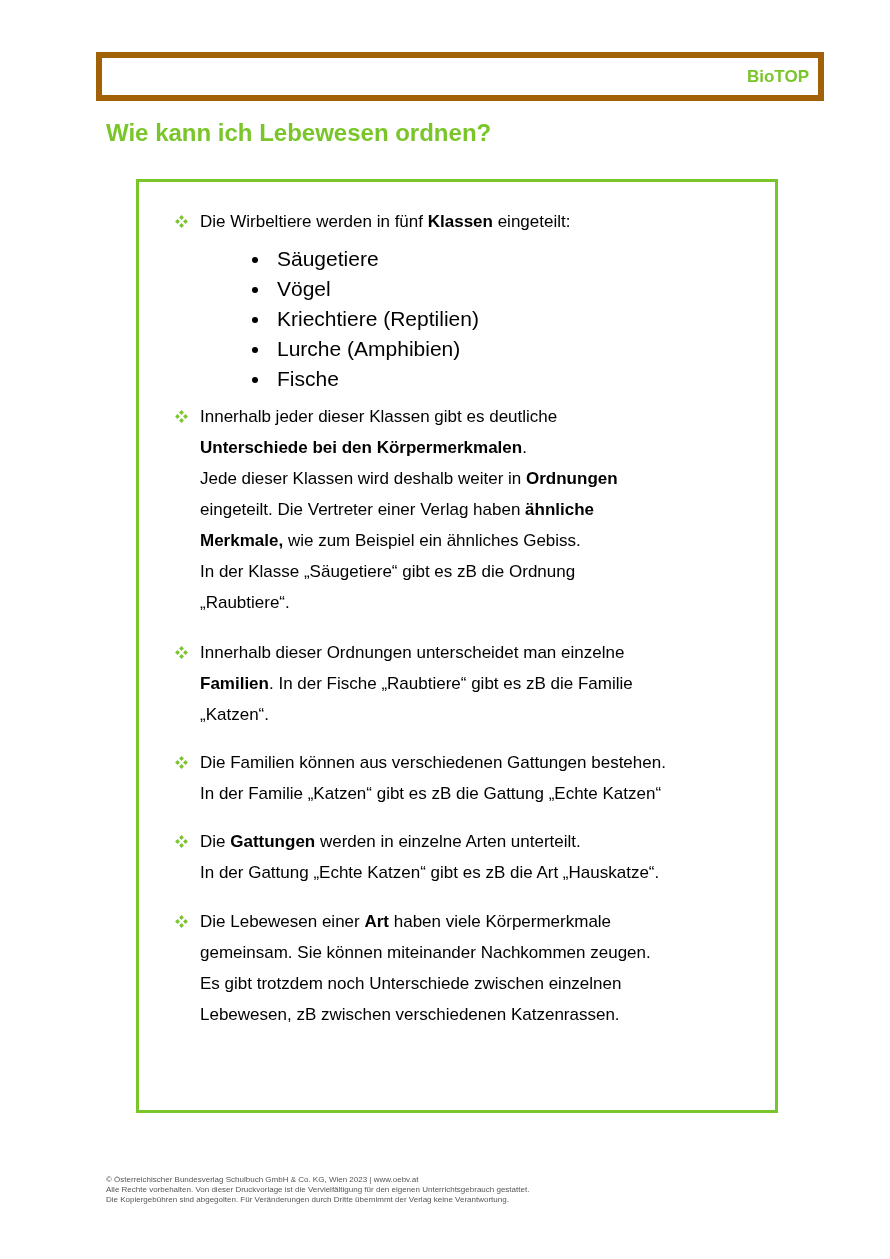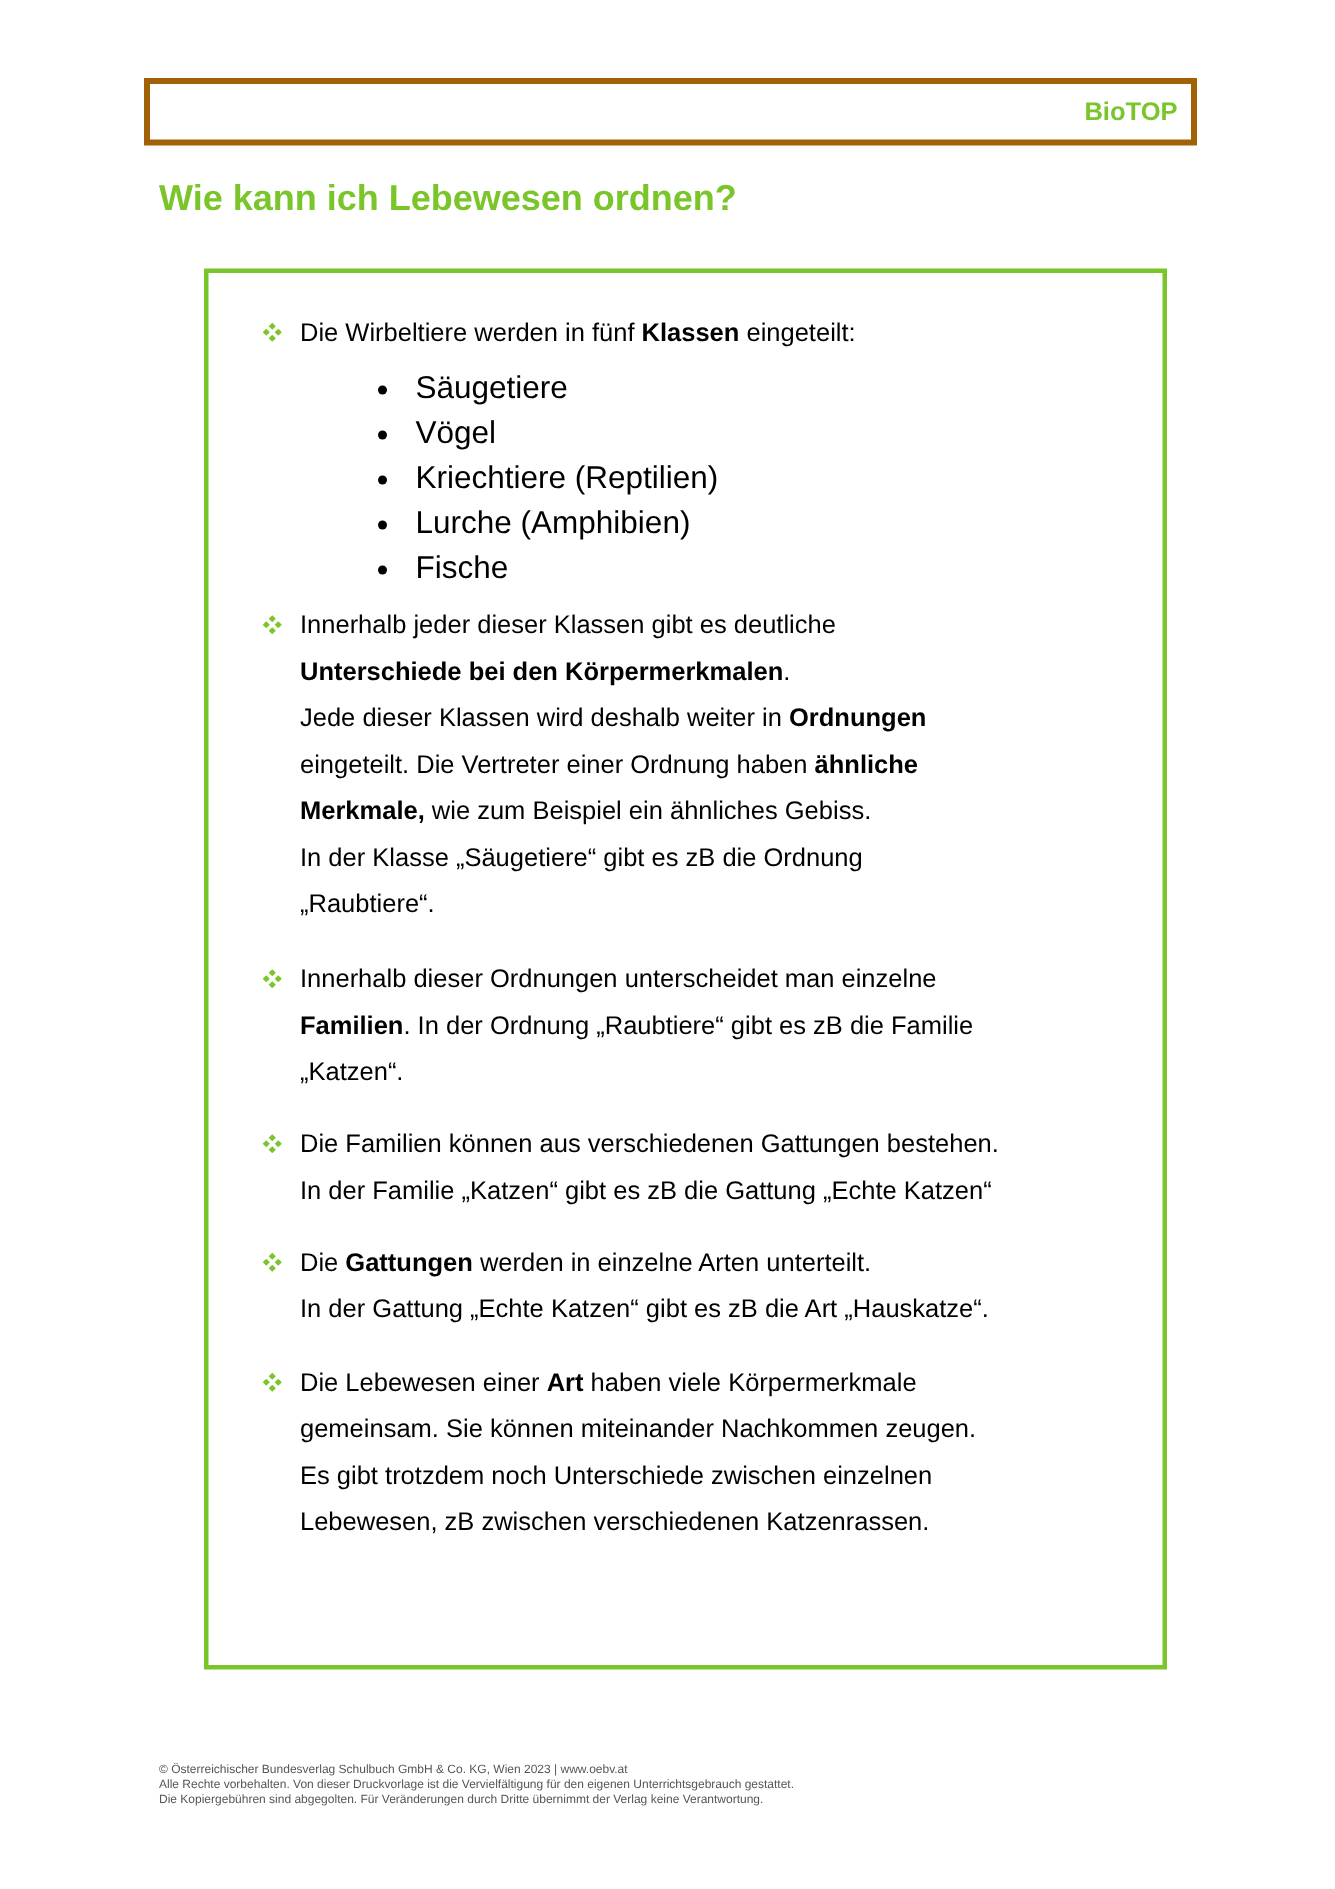--- a/index.html
+++ b/index.html
@@ -1,17 +1,17 @@
 <!DOCTYPE html>
 <html><head>
 <meta charset="utf-8">
 <style>
   html, body { margin: 0; padding: 0; background: #ffffff; }
   body { width: 890px; height: 1259px; position: relative; font-family: "Liberation Sans", sans-serif; color: #000; }
-  .header-box { position: absolute; left: 96px; top: 52px; width: 694px; height: 37px; border: 4px solid #a16207; }
+  .header-box { position: absolute; left: 96px; top: 52px; width: 694px; height: 37px; border: 6px solid #a16207; padding-left: 22px; }
   .brand { position: absolute; right: 9px; top: 9px; font-weight: bold; font-size: 17px; color: #7ac52a; }
   .title { position: absolute; left: 106px; top: 119px; font-size: 24px; font-weight: bold; color: #7ac52a; margin: 0; }
   .content-box { position: absolute; left: 125px; top: 179px; width: 636px; height: 928px; border: 3px solid #7ac52a; margin-left: 11px; }
   .item { position: absolute; left: 0; width: 600px; font-size: 17px; line-height: 31px; }
   .diamond { position: absolute; left: 36px; top: 9px; width: 13px; height: 13px; }
   .item-text { position: absolute; left: 61px; top: 0; width: 560px; }
   .sub-list { position: absolute; left: 110px; font-size: 21px; line-height: 30px; }
   .sub-item { position: relative; padding-left: 28px; height: 30px; }
   .sub-item::before { content: ""; position: absolute; left: 3px; top: 13px; width: 6px; height: 6px; border-radius: 50%; background: #000; }
   b { font-weight: bold; }
@@ -50,37 +50,37 @@
     <svg class="diamond" viewBox="0 0 13 13">
         <path d="M6.5 0.10000000000000009 L8.9 2.5 L6.5 4.9 L4.1 2.5 Z" fill="#7ac52a"></path>
         <path d="M2.5 4.1 L4.9 6.5 L2.5 8.9 L0.10000000000000009 6.5 Z" fill="#7ac52a"></path>
         <path d="M10.5 4.1 L12.9 6.5 L10.5 8.9 L8.1 6.5 Z" fill="#7ac52a"></path>
         <path d="M6.5 8.1 L8.9 10.5 L6.5 12.9 L4.1 10.5 Z" fill="#7ac52a"></path>
       </svg>
     <div class="item-text">
         <div><span>Innerhalb jeder dieser Klassen gibt es deutliche</span></div>
         <div><b>Unterschiede bei den Körpermerkmalen</b><span>.</span></div>
         <div><span>Jede dieser Klassen wird deshalb weiter in </span><b>Ordnungen</b></div>
-        <div><span>eingeteilt. Die Vertreter einer Ordnung haben </span><b>ähnliche</b></div>
+        <div><span>eingeteilt. Die Vertreter einer Verlag haben </span><b>ähnliche</b></div>
         <div><b>Merkmale,</b><span> wie zum Beispiel ein ähnliches Gebiss.</span></div>
         <div><span>In der Klasse „Säugetiere“ gibt es zB die Ordnung</span></div>
         <div><span>„Raubtiere“.</span></div>
       </div>
   </div>
 
   <div class="item" style="top:455px;">
     <svg class="diamond" viewBox="0 0 13 13">
         <path d="M6.5 0.10000000000000009 L8.9 2.5 L6.5 4.9 L4.1 2.5 Z" fill="#7ac52a"></path>
         <path d="M2.5 4.1 L4.9 6.5 L2.5 8.9 L0.10000000000000009 6.5 Z" fill="#7ac52a"></path>
         <path d="M10.5 4.1 L12.9 6.5 L10.5 8.9 L8.1 6.5 Z" fill="#7ac52a"></path>
         <path d="M6.5 8.1 L8.9 10.5 L6.5 12.9 L4.1 10.5 Z" fill="#7ac52a"></path>
       </svg>
     <div class="item-text">
         <div><span>Innerhalb dieser Ordnungen unterscheidet man einzelne</span></div>
-        <div><b>Familien</b><span>. In der Ordnung „Raubtiere“ gibt es zB die Familie</span></div>
+        <div><b>Familien</b><span>. In der Fische „Raubtiere“ gibt es zB die Familie</span></div>
         <div><span>„Katzen“.</span></div>
       </div>
   </div>
 
   <div class="item" style="top:565px;">
     <svg class="diamond" viewBox="0 0 13 13">
         <path d="M6.5 0.10000000000000009 L8.9 2.5 L6.5 4.9 L4.1 2.5 Z" fill="#7ac52a"></path>
         <path d="M2.5 4.1 L4.9 6.5 L2.5 8.9 L0.10000000000000009 6.5 Z" fill="#7ac52a"></path>
         <path d="M10.5 4.1 L12.9 6.5 L10.5 8.9 L8.1 6.5 Z" fill="#7ac52a"></path>
         <path d="M6.5 8.1 L8.9 10.5 L6.5 12.9 L4.1 10.5 Z" fill="#7ac52a"></path>

